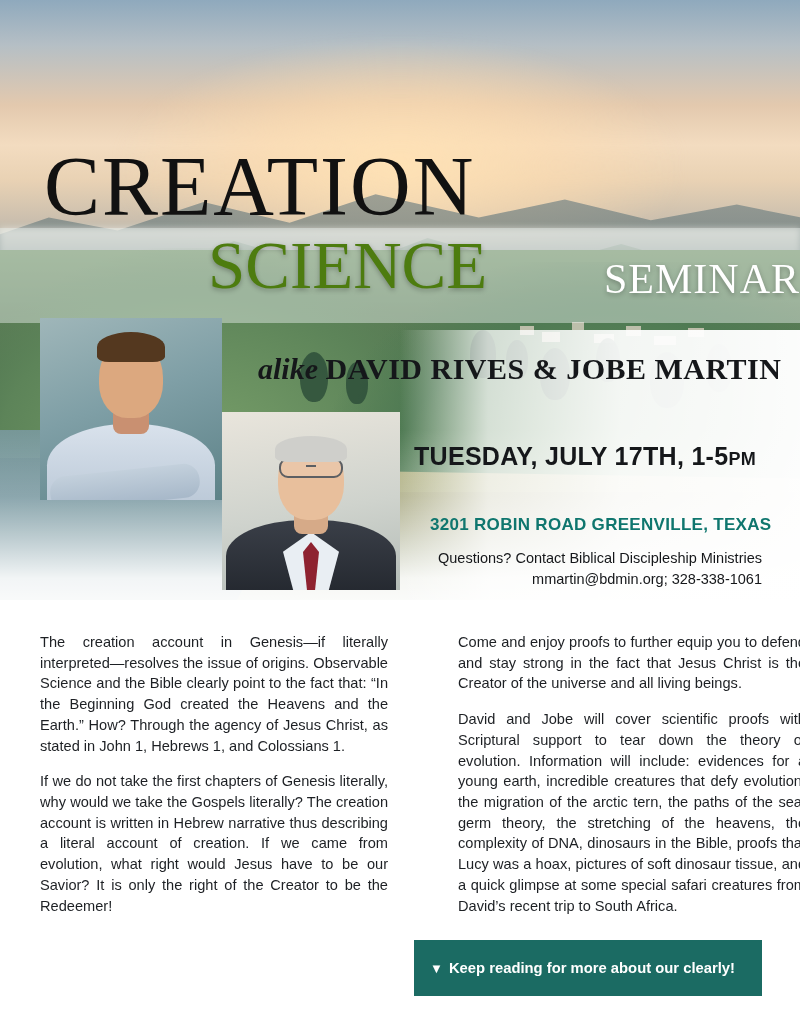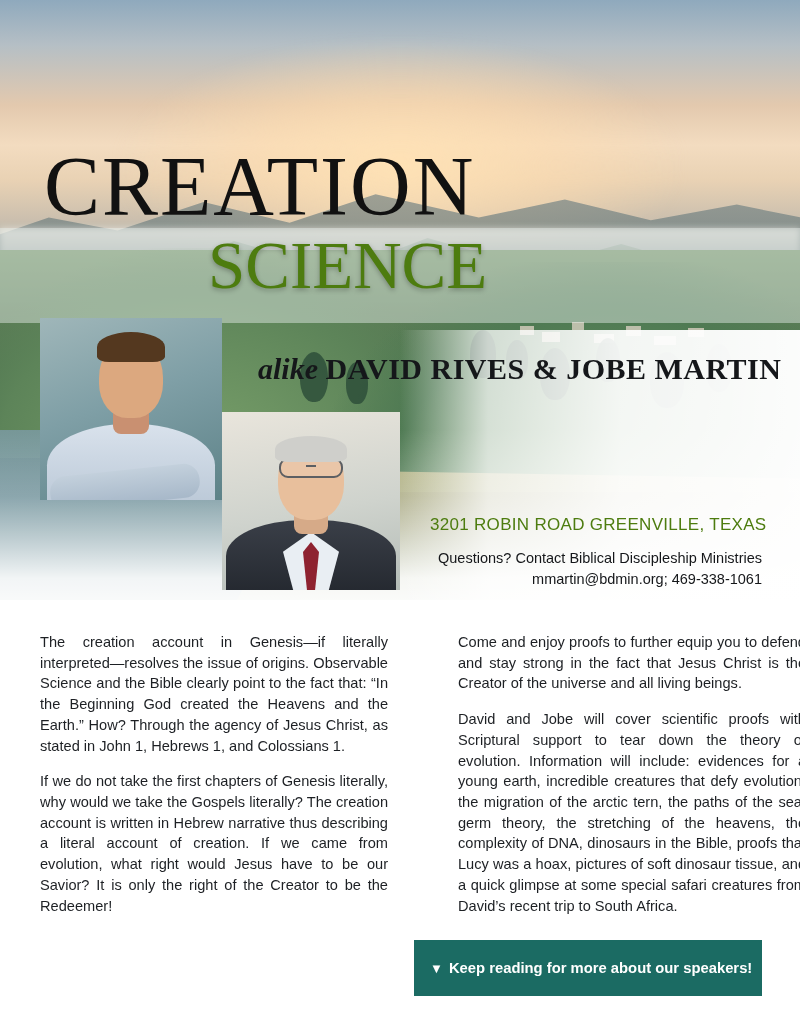--- a/index.html
+++ b/index.html
@@ -300,23 +300,23 @@
     font-size: 20px;
     font-weight: bold;
     letter-spacing: .4px;
     color: #15171a;
     white-space: nowrap;
   }
   .event-address {
     position: absolute;
     left: 430px; top: 515px;
     font-size: 17px;
-    font-weight: normal;
+    font-weight: bold;
     letter-spacing: .3px;
-    color: #4d7c0f;
+    color: #0f766e;
     white-space: nowrap;
   }
   .event-contact {
     position: absolute;
     left: 410px; top: 548px;
     width: 352px;
     text-align: right;
     font-size: 14.5px;
     line-height: 1.45;
     color: #15171a;
@@ -407,20 +407,21 @@
     <div class="lake"></div>
     <div class="field"></div>
 
     <div class="band"></div>
     <div class="hero-fade"></div>
     <div class="hero-right-wash"></div>
   </div>
 
   <div class="title-creation">CREATION</div>
   <div class="title-science">SCIENCE</div>
+  <div class="title-seminar">SEMINAR</div>
 
   <div class="photo photo-rives">
     <div class="ph-bg-a"></div>
     <div class="ph-body rives-shirt"></div>
     <div class="rives-arm"></div>
     <div class="ph-body rives-neck"></div>
     <div class="ph-body rives-head"></div>
     <div class="ph-body rives-hair"></div>
   </div>
 
@@ -433,32 +434,35 @@
     <div class="ph-body martin-head"></div>
     <div class="martin-glasses"></div>
     <div class="ph-body martin-hair"></div>
   </div>
 
   <div class="with-line">
     <span class="with-word">alike</span>
     <span class="names">DAVID RIVES &amp; JOBE MARTIN</span>
   </div>
 
+  <div class="event-date">
+    <span>TUESDAY, JULY 17TH, 1-5</span><span class="pm">PM</span>
+  </div>
 
   <div class="event-address">3201 ROBIN ROAD GREENVILLE, TEXAS</div>
-  <div class="event-contact">Questions? Contact Biblical Discipleship Ministries mmartin@bdmin.org; 469-338-1061</div>
+  <div class="event-contact">Questions? Contact Biblical Discipleship Ministries mmartin@bdmin.org; 328-338-1061</div>
 
   <div class="col col-left">
     <p>The creation account in Genesis—if literally interpreted—resolves the issue of origins. Observable Science and the Bible clearly point to the fact that: “In the Beginning God created the Heavens and the Earth.” How? Through the agency of Jesus Christ, as stated in John 1, Hebrews 1, and Colossians 1.</p>
     <p>If we do not take the first chapters of Genesis literally, why would we take the Gospels literally? The creation account is written in Hebrew narrative thus describing a literal account of creation. If we came from evolution, what right would Jesus have to be our Savior? It is only the right of the Creator to be the Redeemer!</p>
   </div>
 
   <div class="col col-right">
     <p>Come and enjoy proofs to further equip you to defend and stay strong in the fact that Jesus Christ is the Creator of the universe and all living beings.</p>
     <p>David and Jobe will cover scientific proofs with Scriptural support to tear down the theory of evolution. Information will include: evidences for a young earth, incredible creatures that defy evolution, the migration of the arctic tern, the paths of the sea, germ theory, the stretching of the heavens, the complexity of DNA, dinosaurs in the Bible, proofs that Lucy was a hoax, pictures of soft dinosaur tissue, and a quick glimpse at some special safari creatures from David’s recent trip to South Africa.</p>
   </div>
 
   <div class="cta">
     <span class="cta-arrow">▼</span>
-    <span class="cta-text" style="padding-left:6px;">Keep reading for more about our speakers!</span>
+    <span class="cta-text" style="padding-left:6px;">Keep reading for more about our clearly!</span>
   </div>
 
 </div>
 
 </body></html>

